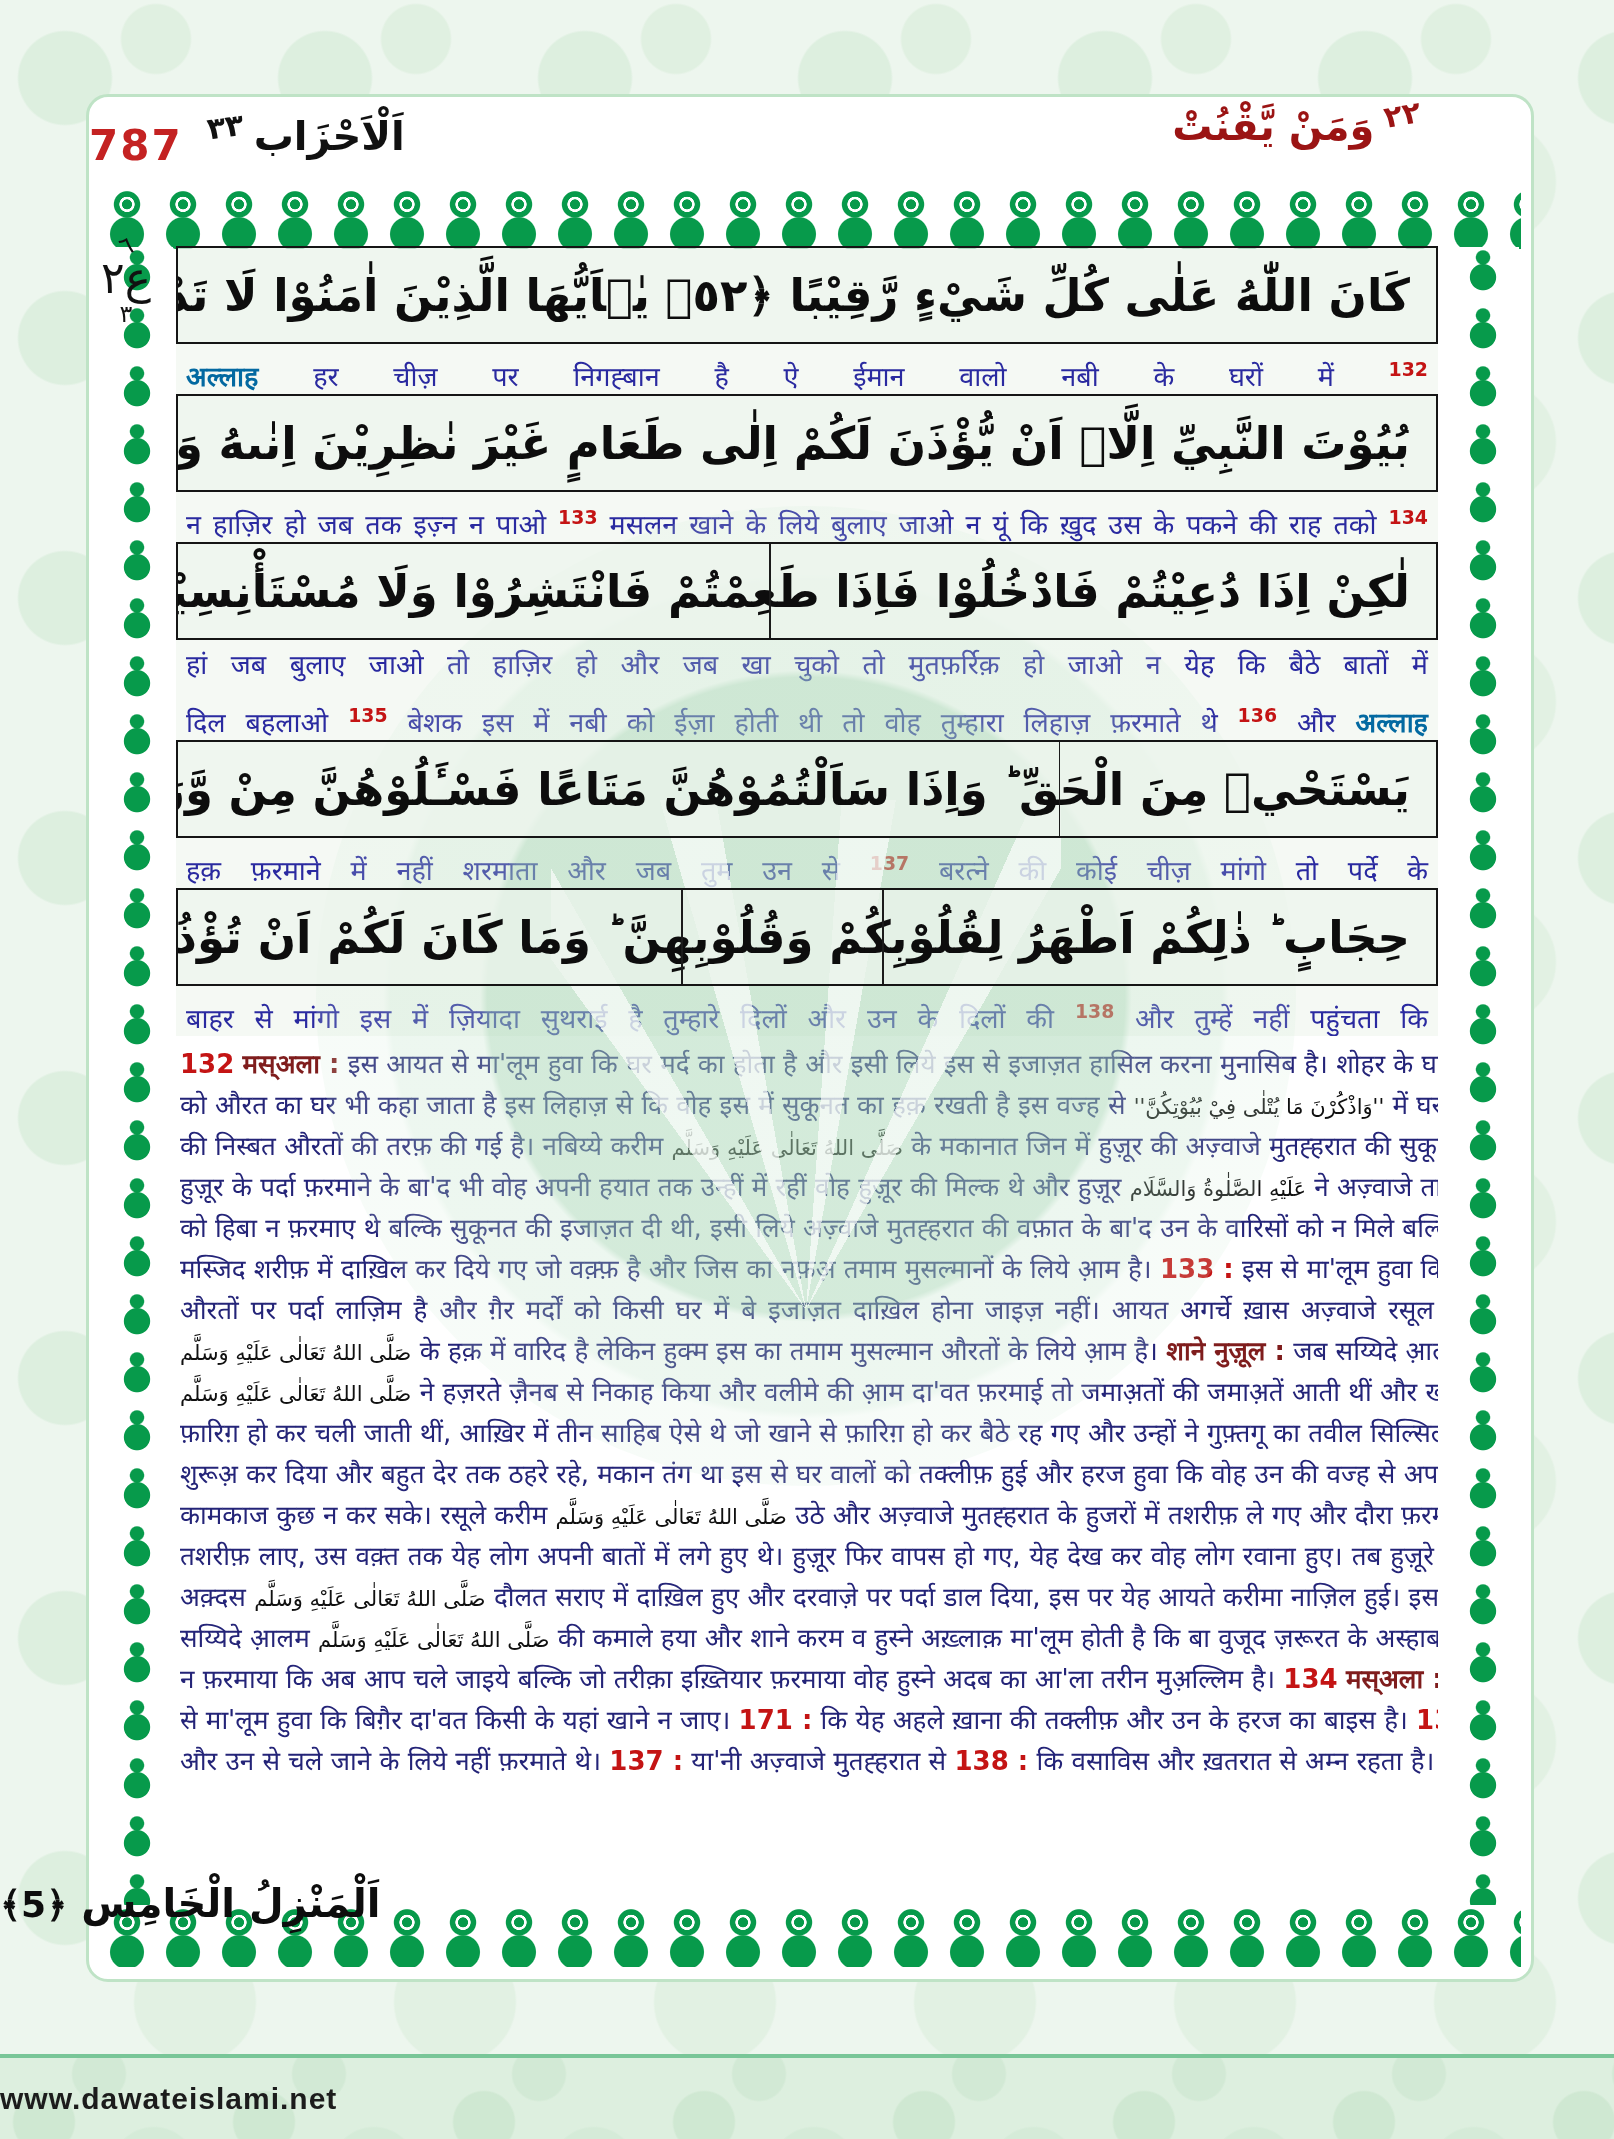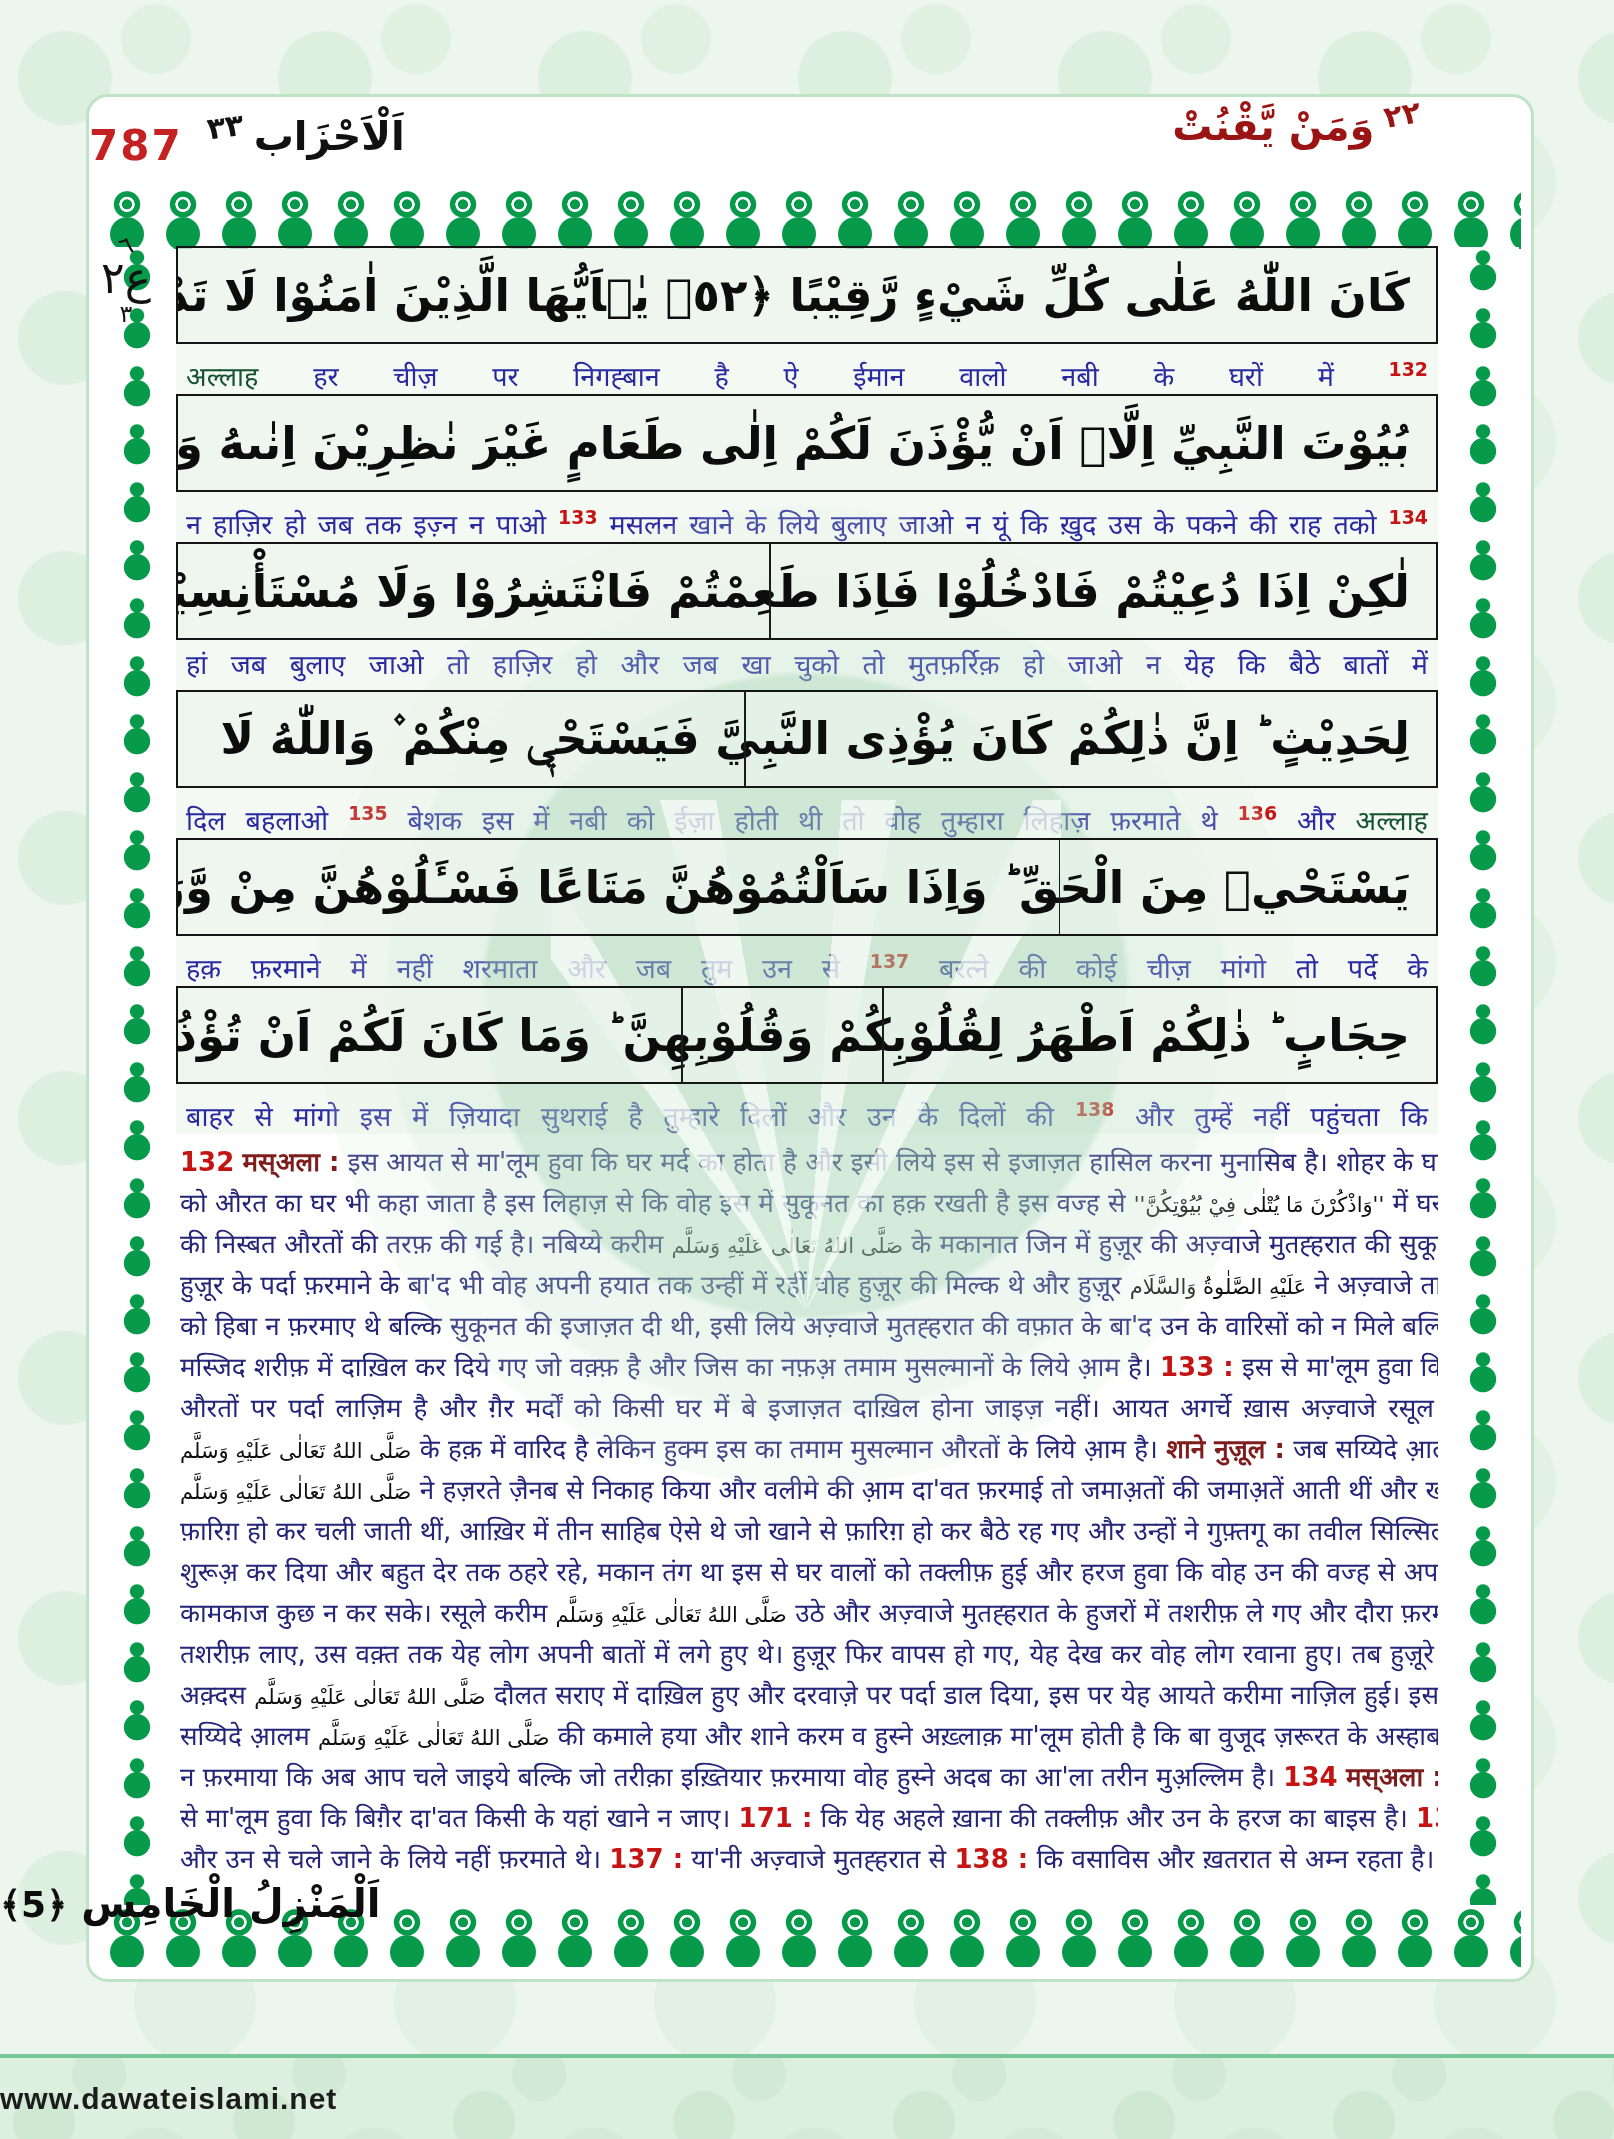--- a/index.html
+++ b/index.html
@@ -80,21 +80,21 @@
         white-space:nowrap;overflow:hidden;}
 
   
   .fnotes{margin-top:8px;}
   .fline{height:41px;line-height:41px;font-size:26px;color:#242478;
          text-align:justify;text-align-last:justify;white-space:nowrap;overflow:hidden;
          padding:0 4px;box-sizing:border-box;}
 
   
   .seg-red{color:#c41414;font-weight:bold;}
-  .seg-maroon{color:#14532d;font-weight:normal;}
+  .seg-maroon{color:#0369a1;font-weight:bold;}
   .seg-b{font-weight:bold;color:#7f1d1d;}
   .seg-sup{color:#c41414;font-weight:bold;font-size:.7em;vertical-align:super;}
   .seg-ar{font-size:21px;color:#101010;direction:rtl;unicode-bidi:embed;}
 
   
   .manzil{position:absolute;left:0;width:100%;top:1880px;text-align:left;
           color:#0d0d0d;font-size:40px;font-weight:bold;direction:rtl;}
   .manzil .mnum{font-family:"DejaVu Sans",sans-serif;font-size:36px;}
   .strip{position:absolute;left:0;right:0;top:2054px;bottom:0;
          border-top:4px solid #79c698;background-color:#ddefdf;
@@ -147,24 +147,20 @@
 
     <div class="vbox">بُيُوْتَ النَّبِيِّ اِلَّاۤ اَنْ يُّؤْذَنَ لَكُمْ اِلٰى طَعَامٍ غَيْرَ نٰظِرِيْنَ اِنٰىهُ وَ</div>
     <div class="trow"><span>न हाज़िर हो जब तक इज़्न न पाओ</span> <span class="seg-sup">133</span> <span>मसलन खाने के लिये बुलाए जाओ न यूं कि ख़ुद उस के पकने की राह तको</span> <span class="seg-sup">134</span> </div>
 
     <div class="vbox">
         <i class="vline" style="left:47%"></i>
         <span>لٰكِنْ اِذَا دُعِيْتُمْ فَادْخُلُوْا فَاِذَا طَعِمْتُمْ فَانْتَشِرُوْا وَلَا مُسْتَأْنِسِيْنَ</span>
       </div>
     <div class="trow"><span>हां जब बुलाए जाओ तो हाज़िर हो और जब खा चुको तो मुतफ़र्रिक़ हो जाओ न येह कि बैठे बातों में</span> </div>
 
-    <div class="vbox">
-        <i class="vline" style="left:45%"></i>
-        <span>لِحَدِيْثٍ ؕ اِنَّ ذٰلِكُمْ كَانَ يُؤْذِى النَّبِيَّ فَيَسْتَحْيٖ مِنْكُمْ ۫ وَاللّٰهُ لَا</span>
-      </div>
     <div class="trow"><span>दिल बहलाओ</span> <span class="seg-sup">135</span> <span>बेशक इस में नबी को ईज़ा होती थी तो वोह तुम्हारा लिहाज़ फ़रमाते थे</span> <span class="seg-sup">136</span> <span>और</span> <span class="seg-maroon">अल्लाह</span> </div>
 
     <div class="vbox">
         <i class="vline" style="left:70%"></i>
         <span>يَسْتَحْيٖ مِنَ الْحَقِّ ؕ وَاِذَا سَاَلْتُمُوْهُنَّ مَتَاعًا فَسْـَٔلُوْهُنَّ مِنْ وَّرَآءِ</span>
       </div>
     <div class="trow"><span>हक़ फ़रमाने में नहीं शरमाता</span> <span>और जब तुम उन से</span> <span class="seg-sup">137</span> <span>बरत्ने की कोई चीज़ मांगो तो पर्दे के</span> </div>
 
     <div class="vbox">
         <i class="vline" style="left:40%"></i>

